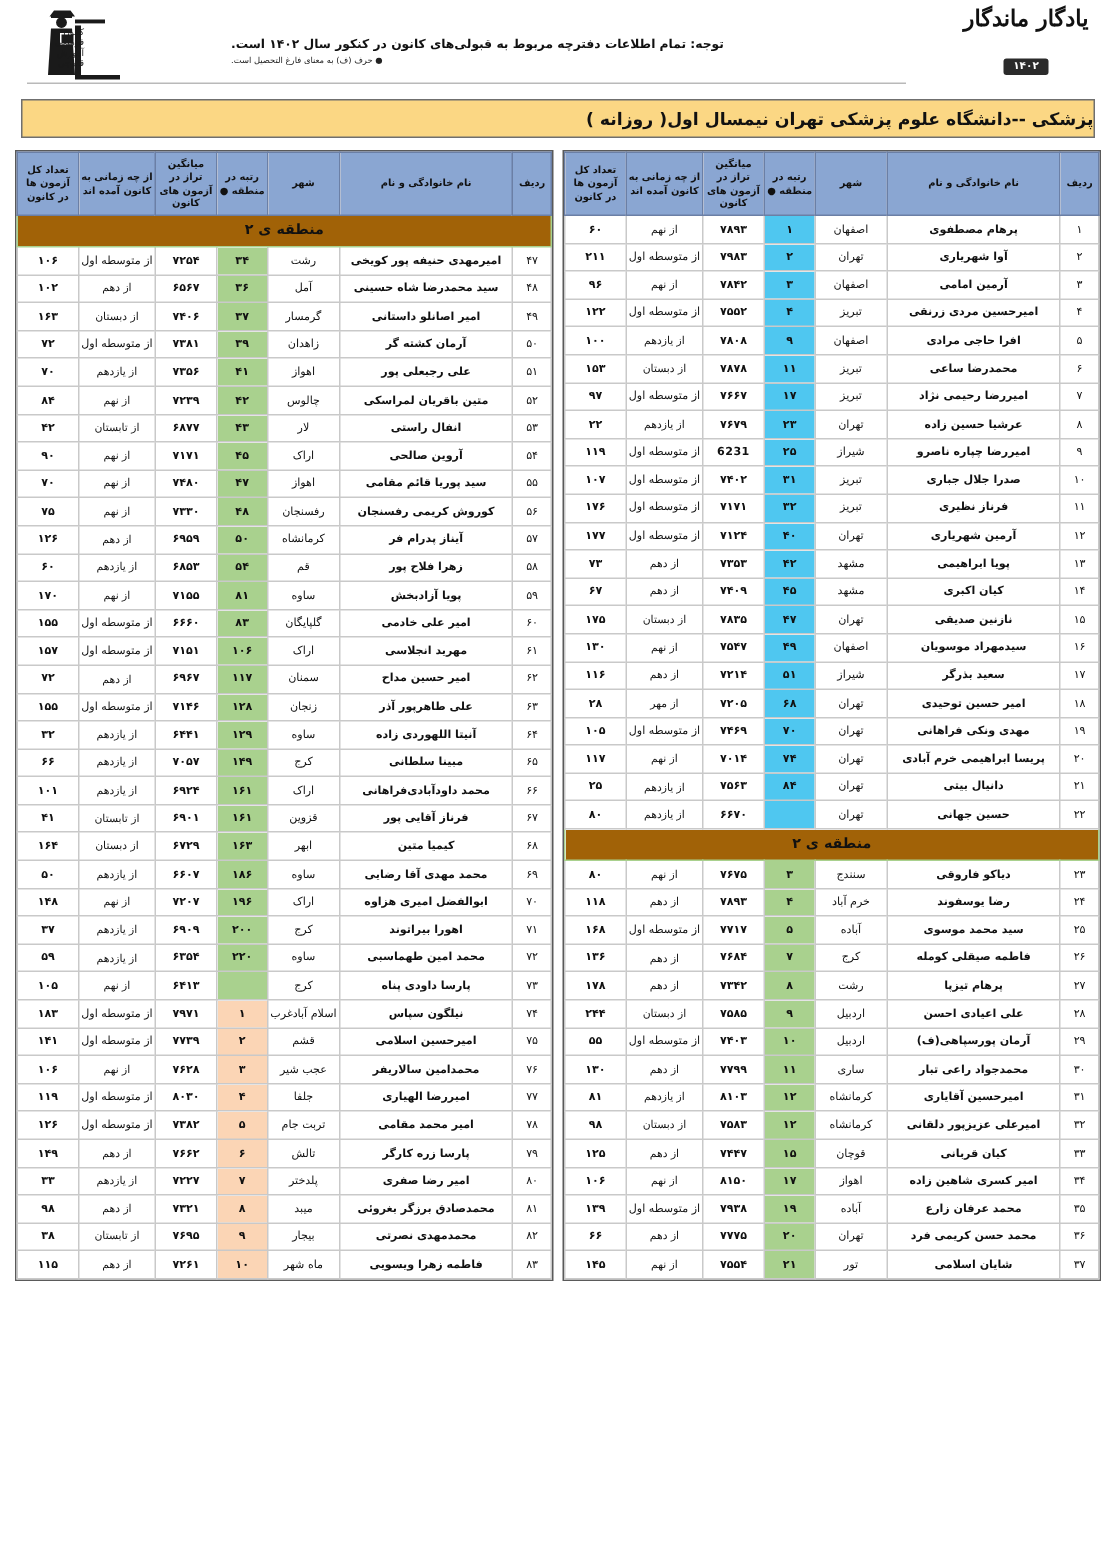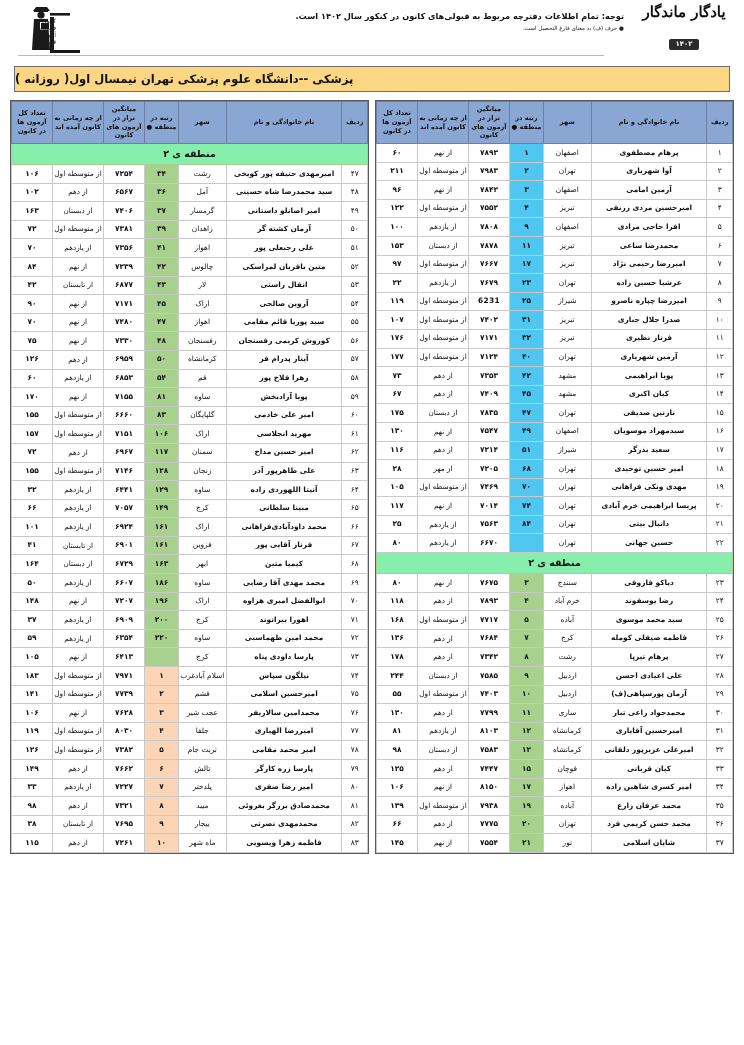--- a/index.html
+++ b/index.html
@@ -25,23 +25,23 @@
   }
   .logo-left svg { display: block; }
   .logo-rule {
     position: absolute;
     left: 18px; top: 55px;
     width: 586px; height: 1px;
     background: #b9b9b9;
   }
   .notice {
     position: absolute;
-    right: 120px; top: 11px;
+    right: 120px; top: 24px;
     width: 470px;
-    text-align: right;
+    text-align: left;
     direction: rtl;
   }
   .notice .line1 {
     font-size: 8.2px; font-weight: bold; color: #111;
     letter-spacing: 0; line-height: 1.3;
   }
   .notice .line2 {
     font-size: 5.6px; color: #222; margin-top: 3px; line-height: 1.3;
   }
   .brand {
@@ -64,21 +64,21 @@
     padding: 1px 6px 2px 6px;
     border-radius: 2px;
   }
 
   
   .title-band {
     margin: 4px 14px 0 14px;
     height: 26px;
     background: #fbd784;
     border: 1px solid #6f6f6f;
-    display: flex; align-items: center; justify-content: flex-end;
+    display: flex; align-items: center; justify-content: flex-start;
     direction: rtl;
   }
   .title-band .title-text {
     font-size: 11.5px; font-weight: bold; color: #111;
     letter-spacing: 0;
   }
 
   
   .tables {
     margin: 8px 10px 0 10px;
@@ -143,21 +143,21 @@
   td.since.big { font-size: 7.2px; }
   td.count { font-weight: bold; font-size: 7.4px; letter-spacing: 0.3px; }
 
   
   tr.section td {
     font-size: 9.5px;
     font-weight: bold;
     height: 21px;
     color: #111;
   }
-  tr.section.z1 td, tr.section.z2 td { background: #86efac; border-color: #a9d18e; }
+  tr.section.z1 td, tr.section.z2 td { background: #a16207; border-color: #a9d18e; }
   tr.section.z3 td { background: #fbd5b5; border-color: #fbd5b5; }
 
   
   td.rank.zone1 { background: #4fc7f0; }
   td.rank.zone2 { background: #a9d18e; }
   td.rank.zone3 { background: #fbd5b5; }
 </style>
 </head>
 <body>
 

